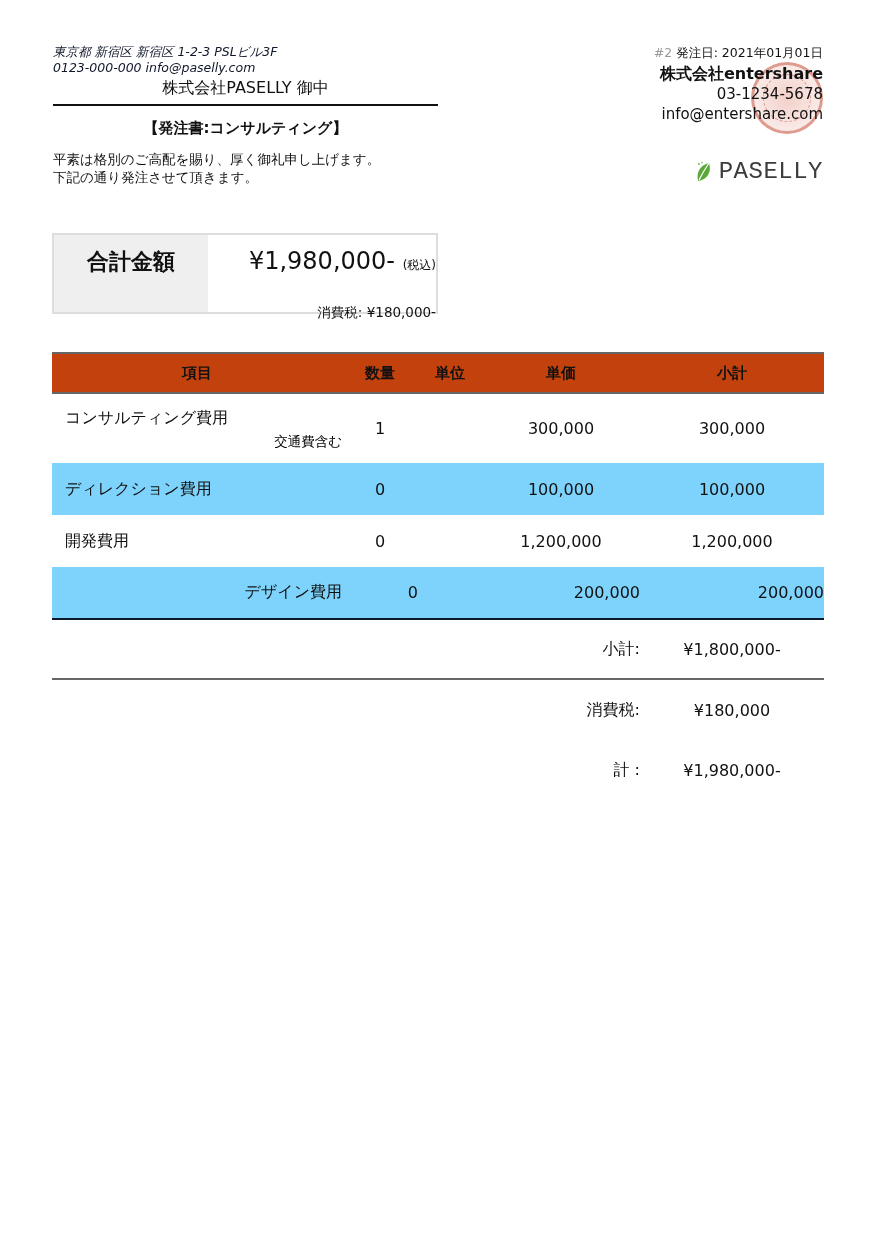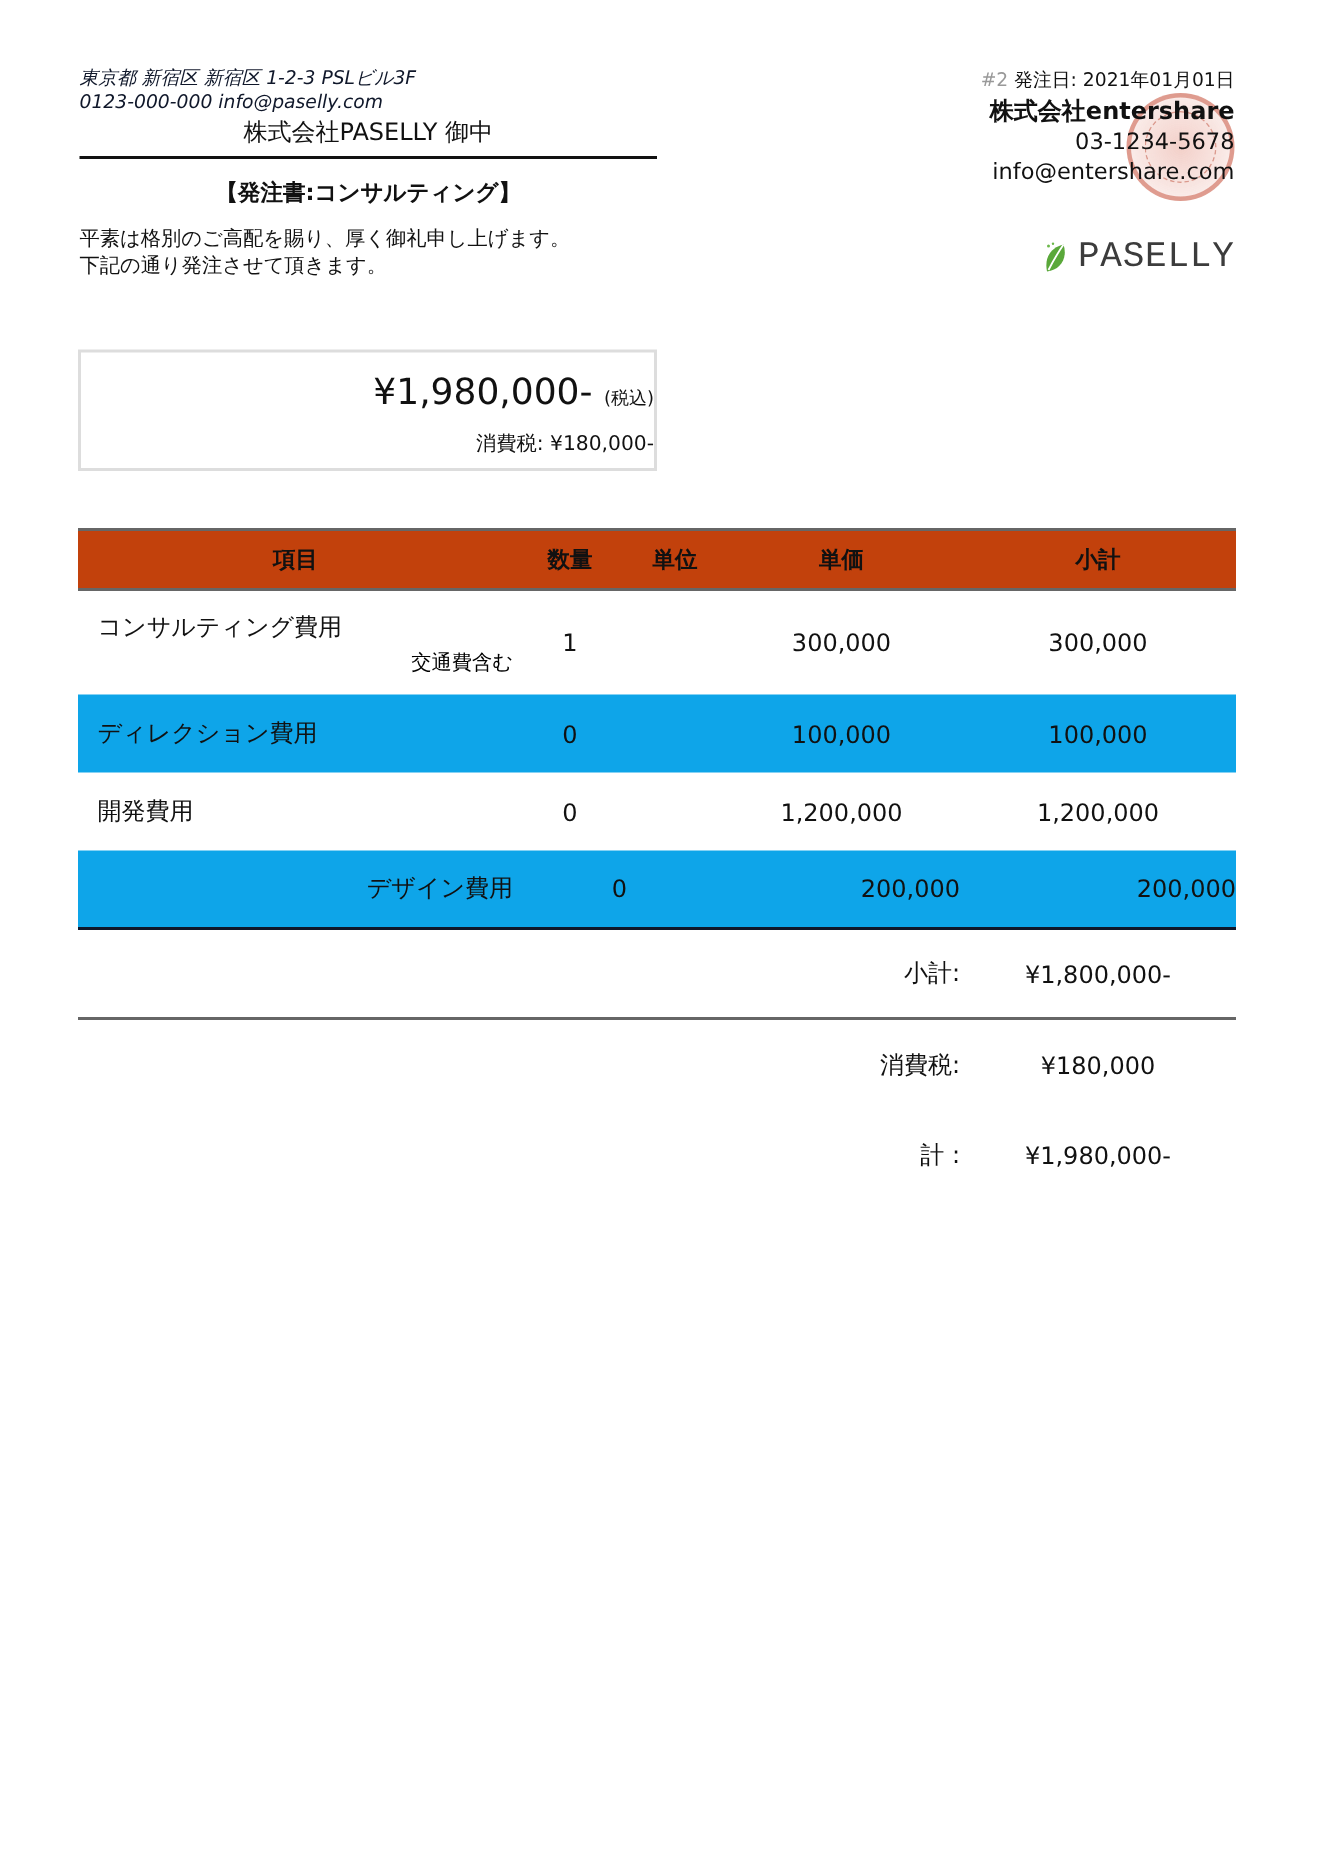--- a/index.html
+++ b/index.html
@@ -25,26 +25,26 @@
 
     .logo { position: absolute; right: 57px; top: 158px; display: flex; align-items: center; gap: 6px; }
     .leaf { width: 18px; height: 22px; }
     .logo-text { font-family: Liberation Mono, monospace; font-size: 24px; color: #3c3c3c; letter-spacing: 0.5px; }
 
     .total-box { position: absolute; left: 52px; top: 233px; width: 386px; height: 81px; border: 2px solid #ddd; display: flex; }
     .total-label { width: 154px; background: #efefef; font-weight: bold; font-size: 22px; display: flex; align-items: flex-start; justify-content: center; padding-top: 12px; }
     .total-right { flex: 1; text-align: right; }
     .total-amount { font-size: 24px; margin-top: 12px; line-height: 28px; }
     .tax-incl { font-size: 12px; }
-    .total-tax { font-size: 13.5px; margin-top: 8px; }
+    .total-tax { font-size: 13.5px; margin-top: 25px; }
 
     table.items { position: absolute; left: 52px; top: 352px; width: 772px; border-collapse: collapse; }
     table.items th { background: #c2410c; font-weight: bold; font-size: 15px; height: 40px; border-top: 2px solid #666; border-bottom: 2px solid #666; }
     table.items td { font-size: 16px; vertical-align: middle; }
-    table.items tr.alt td { background: #0ea5e9; }
+    table.items tr.alt td { background: #7dd3fc; }
     .c-item { width: 290px; text-align: left; padding-left: 13px; }
     th.c-item { text-align: center; padding-left: 0; }
     .c-qty { width: 76px; text-align: center; }
     .c-unit { width: 64px; text-align: center; }
     .c-price { width: 158px; text-align: center; }
     .c-sub { width: 184px; text-align: center; }
     .row1 td { height: 70px; }
     .row-n td { height: 52px; }
     .note { font-size: 13.5px; color: #000000; padding-left: 11px; display: block; margin-top: 4px; text-align: right; }
     .item-name { display: block; }
@@ -89,20 +89,21 @@
   <svg class="leaf" viewBox="0 0 18 22">
     <path d="M14 2 C 6 4, 1 10, 3 20 C 12 19, 17 11, 14 2 Z" fill="#5aa83a"></path>
     <path d="M14 2 C 10 8, 7 13, 4 19" stroke="#ffffff" stroke-width="1.2" fill="none"></path>
     <circle cx="4" cy="3" r="1" fill="#6cb84a"></circle>
     <circle cx="7" cy="1.5" r="0.8" fill="#6cb84a"></circle>
   </svg>
   <span class="logo-text">PASELLY</span>
 </div>
 
 <div class="total-box">
+  <div class="total-label">合計金額</div>
   <div class="total-right">
     <div class="total-amount">
       <span>¥1,980,000-</span>
       <span class="tax-incl">(税込)</span>
     </div>
     <div class="total-tax">消費税: ¥180,000-</div>
   </div>
 </div>
 
 <table class="items">

